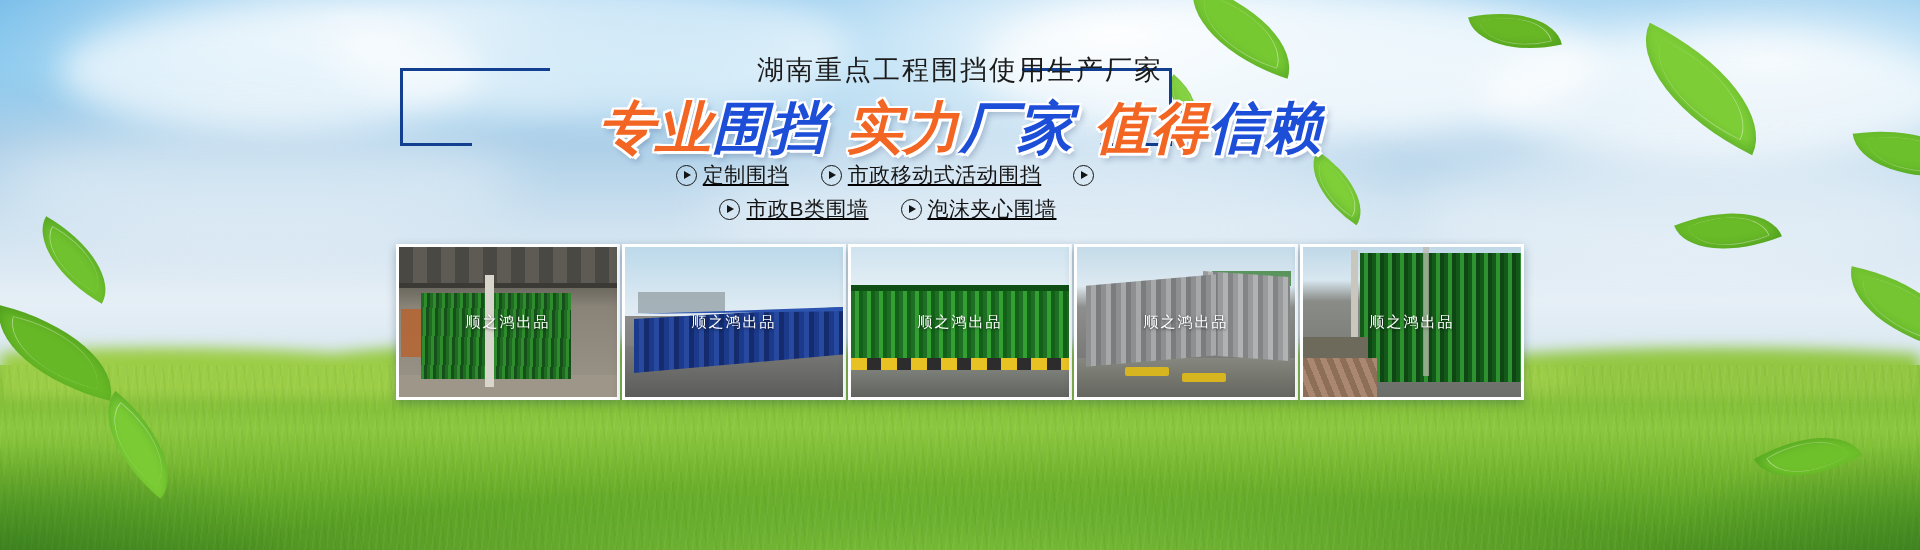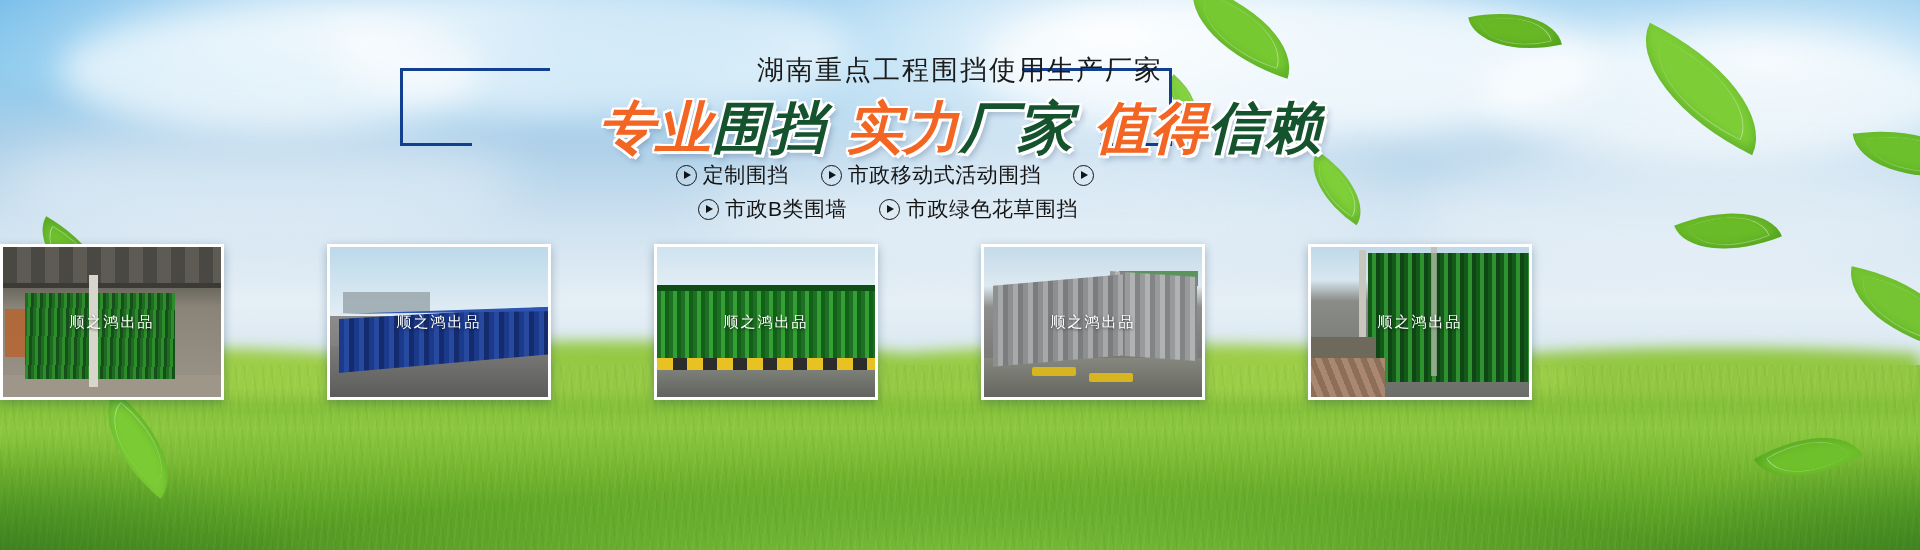--- a/index.html
+++ b/index.html
@@ -124,38 +124,38 @@
     line-height:64px;white-space:nowrap;
   }
   .headline span{
     display:inline-block;
     text-shadow:
       2px 0 0 #fff, -2px 0 0 #fff, 0 2px 0 #fff, 0 -2px 0 #fff,
       2px 2px 0 #fff, -2px 2px 0 #fff, 2px -2px 0 #fff, -2px -2px 0 #fff,
       3px 3px 0 #fff, 4px 5px 6px rgba(20,40,90,.30);
   }
   .hl-o{color:#f26522;}
-  .hl-b{color:#14532d;}
+  .hl-b{color:#1d4ed8;}
   .hl-gap{display:inline-block;width:20px;}
 
   
-  .bullets{position:absolute;left:0;top:160px;width:1776px;}
+  .bullets{position:absolute;left:0;top:160px;width:1776px;text-decoration:underline;}
   .brow{display:flex;justify-content:center;align-items:center;height:30px;margin-bottom:4px;}
   .bitem{display:flex;align-items:center;margin:0 16px;color:#141414;font-size:21px;letter-spacing:.5px;white-space:nowrap;}
   .bdot{
     width:19px;height:19px;border:1.7px solid #141414;border-radius:50%;
     display:inline-flex;align-items:center;justify-content:center;margin-right:6px;flex:none;
   }
   .bdot:after{
     content:"";width:0;height:0;margin-left:2px;
     border-left:7px solid #141414;border-top:4.5px solid transparent;border-bottom:4.5px solid transparent;
   }
 
   
-  .strip{position:absolute;left:0;top:244px;width:1532px;height:150px;display:flex;justify-content:space-between;gap:8px;}
+  .strip{position:absolute;left:0;top:244px;width:1920px;height:150px;display:flex;justify-content:center;gap:2px;}
   .photo{
     position:relative;width:218px;height:150px;overflow:hidden;
     border:3px solid #ffffff;box-shadow:0 3px 9px rgba(0,50,80,.30);
     background:#9aa;
   }
   .photo .wm{
     position:absolute;left:0;right:0;top:50%;transform:translateY(-50%);
     text-align:center;color:#ffffff;font-size:15px;letter-spacing:2px;
     text-shadow:0 1px 3px rgba(0,0,0,.65);
   }
@@ -301,21 +301,21 @@
           <span class="bdot"></span>
         </div>
       </div>
       <div class="brow">
         <div class="bitem">
           <span class="bdot"></span>
           <span>市政B类围墙</span>
         </div>
         <div class="bitem">
           <span class="bdot"></span>
-          <span>市政绿色花草围挡</span>
+          <span>泡沫夹心围墙</span>
         </div>
       </div>
     </div>
   </div>
 
   <div class="strip">
 
     <div class="photo p1">
       <div class="roof"></div>
       <div class="beam"></div>

